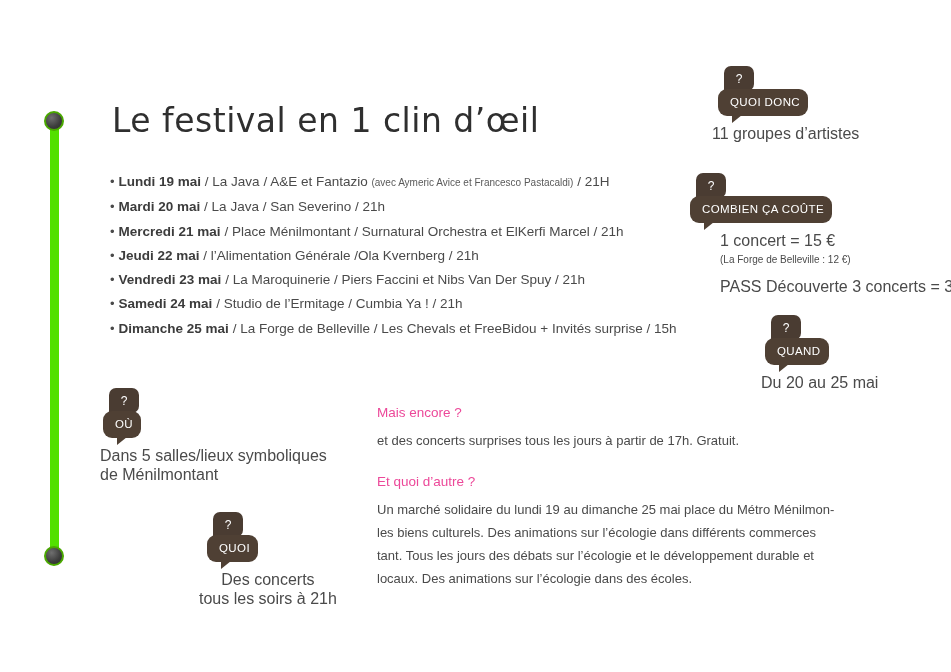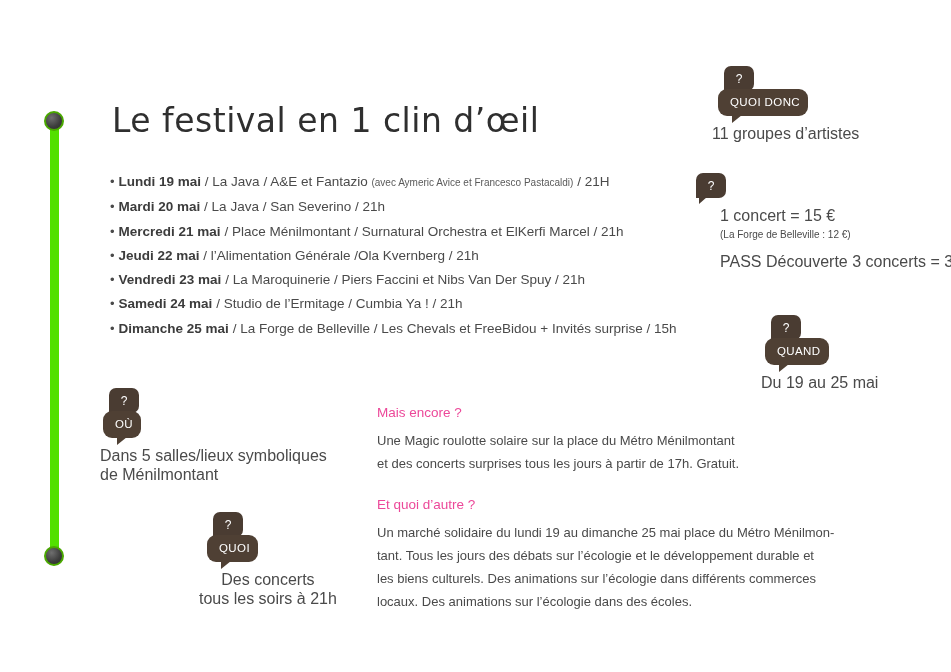--- a/index.html
+++ b/index.html
@@ -228,32 +228,33 @@
     <div class="bubble-wrap">
       <div class="bubble-small">?</div>
       <div class="bubble-main tail-left">QUOI DONC</div>
     </div>
     <div class="callout-text center">11 groupes d’artistes</div>
   </div>
 
   <div class="callout" id="callout-combien">
     <div class="bubble-wrap">
       <div class="bubble-small">?</div>
+      <div class="bubble-main tail-left">COMBIEN ÇA COÛTE</div>
     </div>
     <div class="callout-text">1 concert = 15 €</div>
     <div class="callout-text tiny" style="margin-top:1px;font-size:10px;margin-left:30px;">(La Forge de Belleville : 12 €)</div>
     <div class="callout-text" style="margin-left:30px;">PASS Découverte 3 concerts = 30 €</div>
   </div>
 
   <div class="callout" id="callout-quand">
     <div class="bubble-wrap">
       <div class="bubble-small">?</div>
       <div class="bubble-main tail-left">QUAND</div>
     </div>
-    <div class="callout-text center">Du 19 au 25 mai</div>
+    <div class="callout-text center">Du 20 au 25 mai</div>
   </div>
 
   <div class="callout" id="callout-ou">
     <div class="bubble-wrap">
       <div class="bubble-small">?</div>
       <div class="bubble-main tail-left">OÙ</div>
     </div>
     <div class="callout-text">Dans 5 salles/lieux symboliques</div>
     <div class="callout-text" style="margin-top:1px;margin-left:-3px;">de Ménilmontant</div>
   </div>
@@ -263,25 +264,24 @@
       <div class="bubble-small">?</div>
       <div class="bubble-main tail-left">QUOI</div>
     </div>
     <div class="callout-text center">Des concerts</div>
     <div class="callout-text center" style="margin-top:1px;">tous les soirs à 21h</div>
   </div>
 
   <div class="sections">
     <div class="section-block">
       <div class="section-title">Mais encore ?</div>
-      <div class="section-line">Une Magic roulotte solaire sur la place du Métro Ménilmontant</div>
       <div class="section-line">et des concerts surprises tous les jours à partir de 17h. Gratuit.</div>
     </div>
     <div class="section-block">
       <div class="section-title">Et quoi d’autre ?</div>
       <div class="section-line">Un marché solidaire du lundi 19 au dimanche 25 mai place du Métro Ménilmon-</div>
+      <div class="section-line">les biens culturels. Des animations sur l’écologie dans différents commerces</div>
       <div class="section-line">tant. Tous les jours des débats sur l’écologie et le développement durable et</div>
-      <div class="section-line">les biens culturels. Des animations sur l’écologie dans différents commerces</div>
       <div class="section-line">locaux. Des animations sur l’écologie dans des écoles.</div>
     </div>
   </div>
 
 </div>
 
 </body></html>

